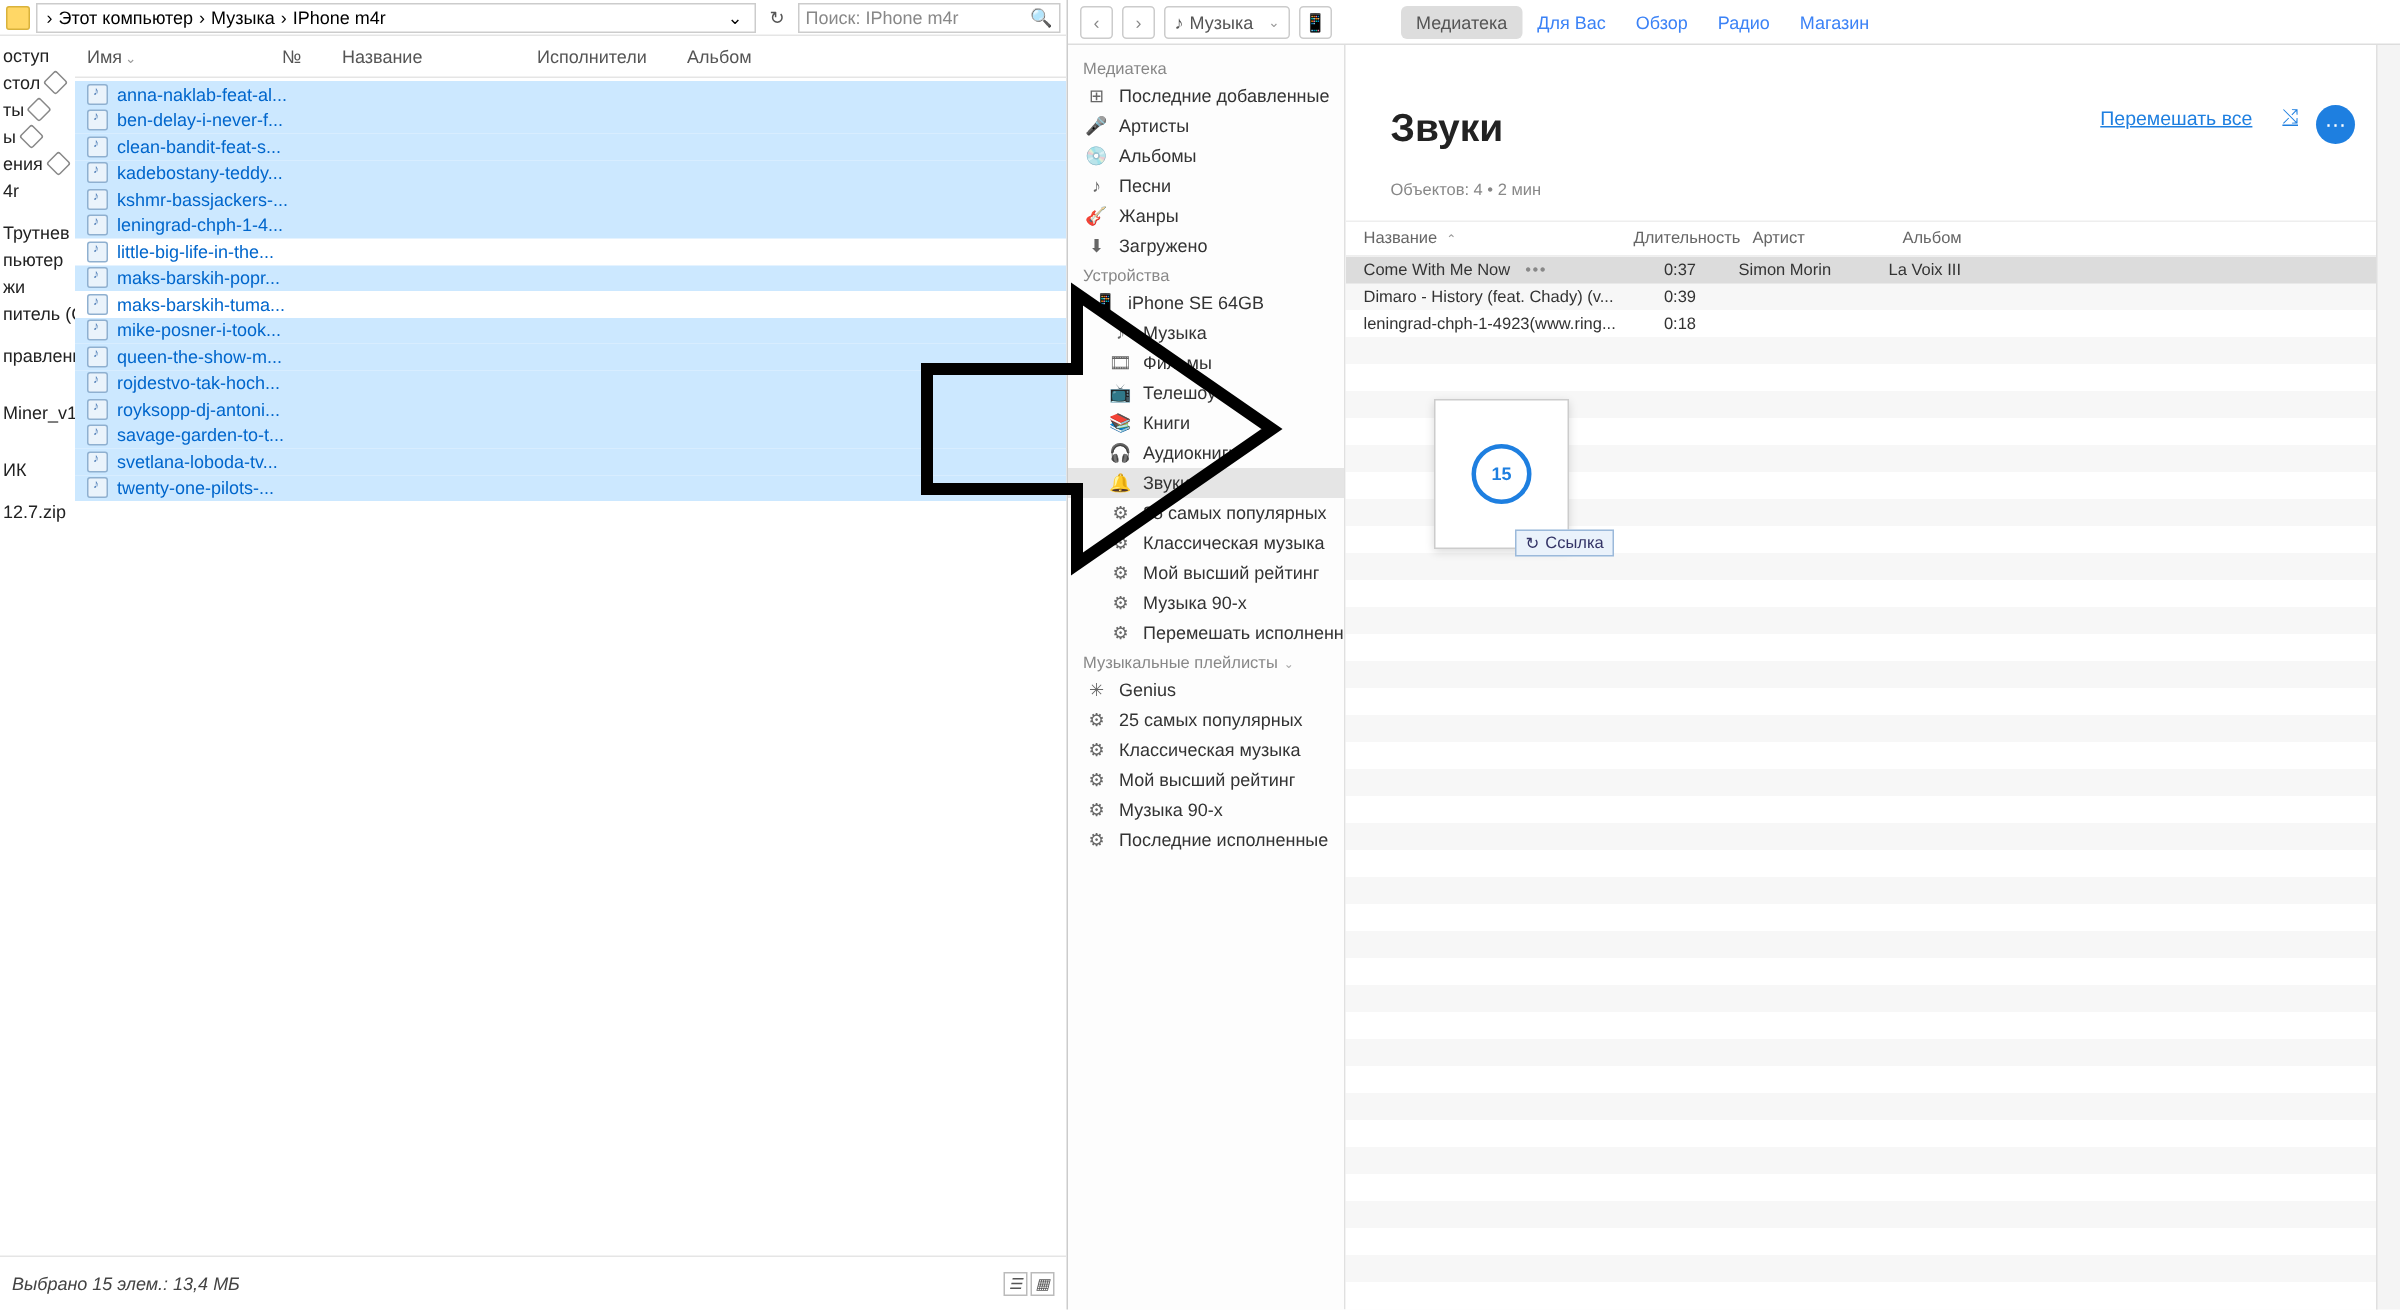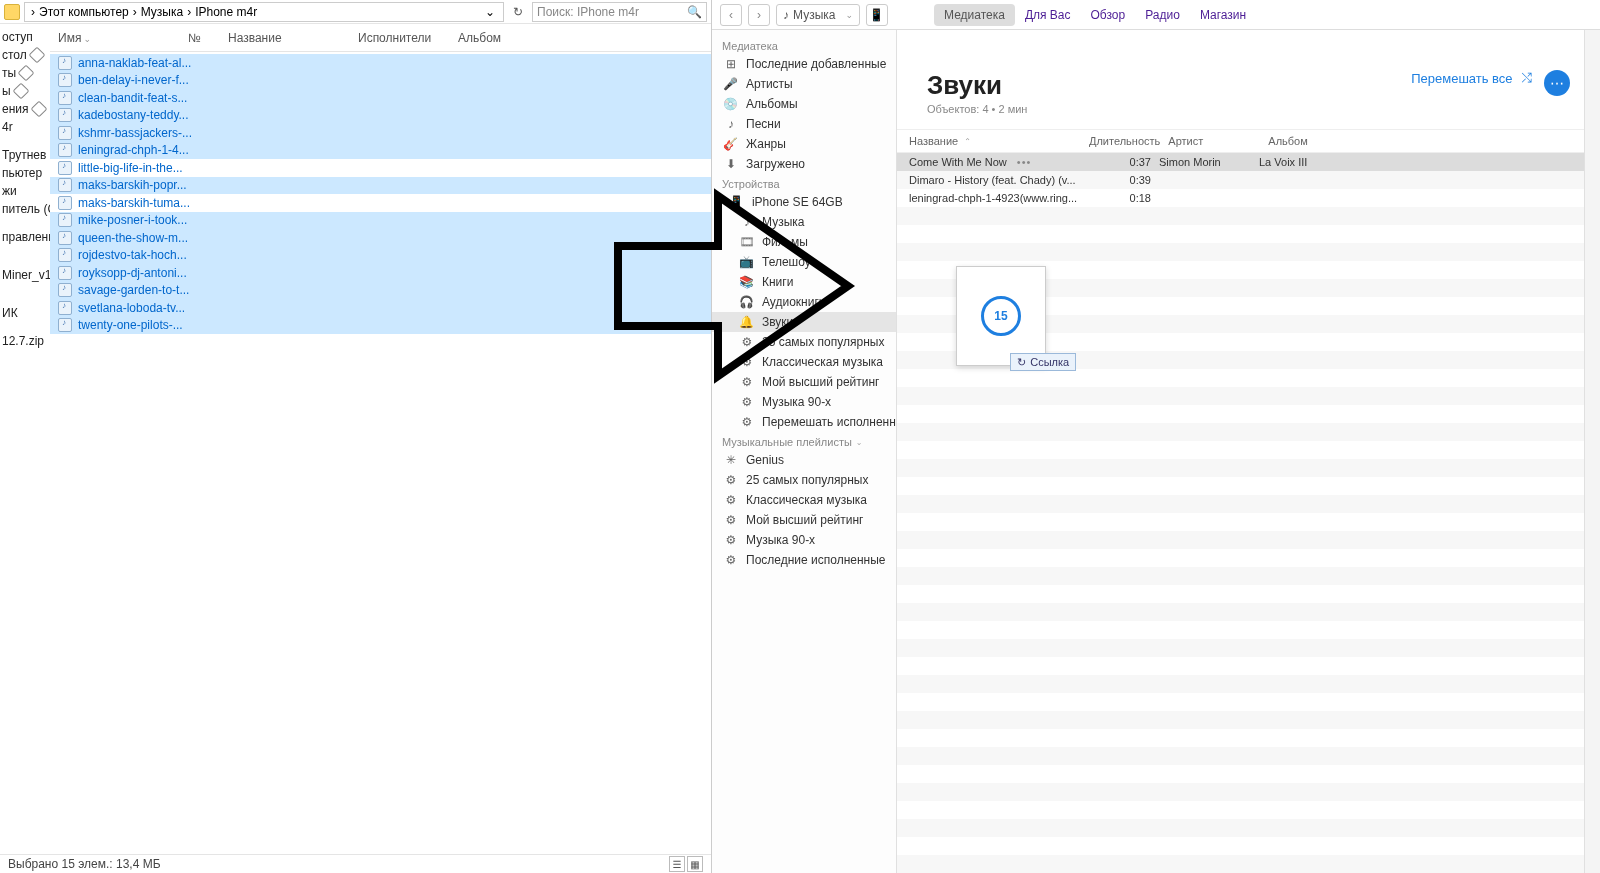--- a/index.html
+++ b/index.html
@@ -34,56 +34,56 @@
 .col-album { flex: 1; }
 .col-headers .caret { color:#999; font-size:9px; padding-left:2px; }
 
 .file-list { flex:1; overflow:auto; padding-top:2px; }
 .file-row { height: 17.5px; display:flex; align-items:center; padding-left:8px; gap:6px; white-space:nowrap; }
 .file-row.sel { background: #cce8ff; }
 .file-ic { width:14px; height:14px; border:1px solid #8fb0d0; background:#eaf3fb; border-radius:2px; position:relative; }
 .file-ic::after { content:"♪"; position:absolute; font-size:8px; color:#4a7ab4; left:3px; top:-1px; }
 .file-link { color:#06c; text-decoration:none; }
 
-.status-bar { height: 19px; border-top:1px solid #e5e5e5; display:flex; align-items:center; padding:0 8px; color:#444; }
+.status-bar { height: 36px; border-top:1px solid #e5e5e5; display:flex; align-items:center; padding:0 8px; color:#444;font-style:italic; }
 .status-bar .right { margin-left:auto; display:flex; gap:2px; }
 .view-btn { width:16px; height:16px; border:1px solid #bbb; display:flex; align-items:center; justify-content:center; font-size:10px; color:#555; }
 
 
 .itunes { position:absolute; left:712px; top:0; right:0; height:873px; display:flex; flex-direction:column; }
 .it-toolbar { height:30px; display:flex; align-items:center; gap:6px; padding:4px 8px; border-bottom:1px solid #ddd; }
 .nav-arrow { width:22px; height:22px; border:1px solid #ccc; border-radius:3px; display:flex; align-items:center; justify-content:center; color:#888; font-size:12px; }
 .media-select { height:22px; border:1px solid #ccc; border-radius:3px; display:flex; align-items:center; padding:0 6px; gap:4px; color:#555; }
 .media-select .dd { color:#999; font-size:9px; padding-left:6px; }
 .device-btn { width:22px; height:22px; border:1px solid #ccc; border-radius:3px; display:flex; align-items:center; justify-content:center; color:#555; }
 .tabs { display:flex; gap:0; margin-left:40px; }
-.tab { padding:4px 10px; color:#4c1d95; border-radius:4px; }
+.tab { padding:4px 10px; color:#3b82f6; border-radius:4px; }
 .tab.active { background:#ddd; color:#555; }
 
 .it-body { flex:1; display:flex; overflow:hidden; }
 .it-sidebar { width:185px; border-right:1px solid #e0e0e0; padding:6px 0; overflow:auto; background:#fdfdfd; }
 .sb-header { font-size:11px; color:#888; padding:4px 10px 2px; display:flex; align-items:center; gap:4px; }
 .sb-header .dd { font-size:8px; color:#aaa; }
 .sb-item { height:20px; display:flex; align-items:center; gap:8px; padding:0 10px 0 12px; color:#333; white-space:nowrap; }
 .sb-item.sel { background:#e5e5e5; }
 .sb-item .tri { font-size:8px; color:#888; margin-left:-8px; margin-right:-2px; }
 .sb-icon { width:14px; height:14px; display:flex; align-items:center; justify-content:center; color:#666; flex-shrink:0; }
 
 .it-main { flex:1; display:flex; flex-direction:column; overflow:hidden; }
 .main-header { padding:40px 30px 14px; display:flex; align-items:flex-start; }
 .main-title { font-size:26px; font-weight:600; color:#222; }
-.main-sub { font-size:11px; color:#888; margin-top:2px; }
+.main-sub { font-size:11px; color:#888; margin-top:20px; }
 .header-spacer { flex:1; }
-.shuffle { color:#1e7fe0; font-size:13px; display:flex; align-items:center; gap:9px; }
+.shuffle { color:#1e7fe0; font-size:13px; display:flex; align-items:center; gap:20px;text-decoration:underline; }
 .more-btn { width:26px; height:26px; border-radius:50%; background:#1e7fe0; color:#fff; display:flex; align-items:center; justify-content:center; margin-left:12px; font-size:14px; }
 
 .track-header { height:24px; display:flex; align-items:center; border-top:1px solid #eee; border-bottom:1px solid #eee; padding:0 12px; color:#666; font-size:11px; }
 .tcol-name { flex:0 0 180px; display:flex; align-items:center; gap:6px; }
 .tcol-name .sort { font-size:8px; color:#999; }
-.tcol-dur { flex:0 0 70px; text-align:right; padding-right:8px; }
+.tcol-dur { flex:0 0 70px; text-align:center; padding-right:8px; }
 .tcol-artist { flex:0 0 100px; }
 .tcol-album { flex:1; }
 
 .track-list { flex:1; overflow:auto; background: repeating-linear-gradient(#fff 0 18px, #f7f7f7 18px 36px); position:relative; }
 .track-row { height:18px; display:flex; align-items:center; padding:0 12px; font-size:11px; }
 .track-row.sel { background:#dcdcdc; }
 .track-row .ellip { color:#888; padding:0 4px; letter-spacing:1px; }
 
 .drag-ghost { position:absolute; left:956px; top:266px; width:90px; height:100px; border:1px solid #ccc; background:#fff; box-shadow:0 2px 6px rgba(0,0,0,0.15); display:flex; align-items:center; justify-content:center; }
 .drag-ghost .badge { width:40px; height:40px; border:3px solid #1e7fe0; border-radius:50%; display:flex; align-items:center; justify-content:center; color:#1e7fe0; font-size:12px; font-weight:600; }

